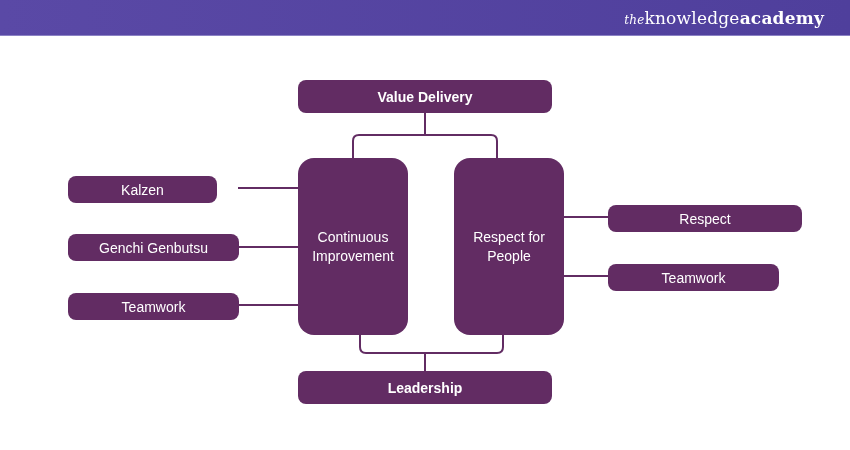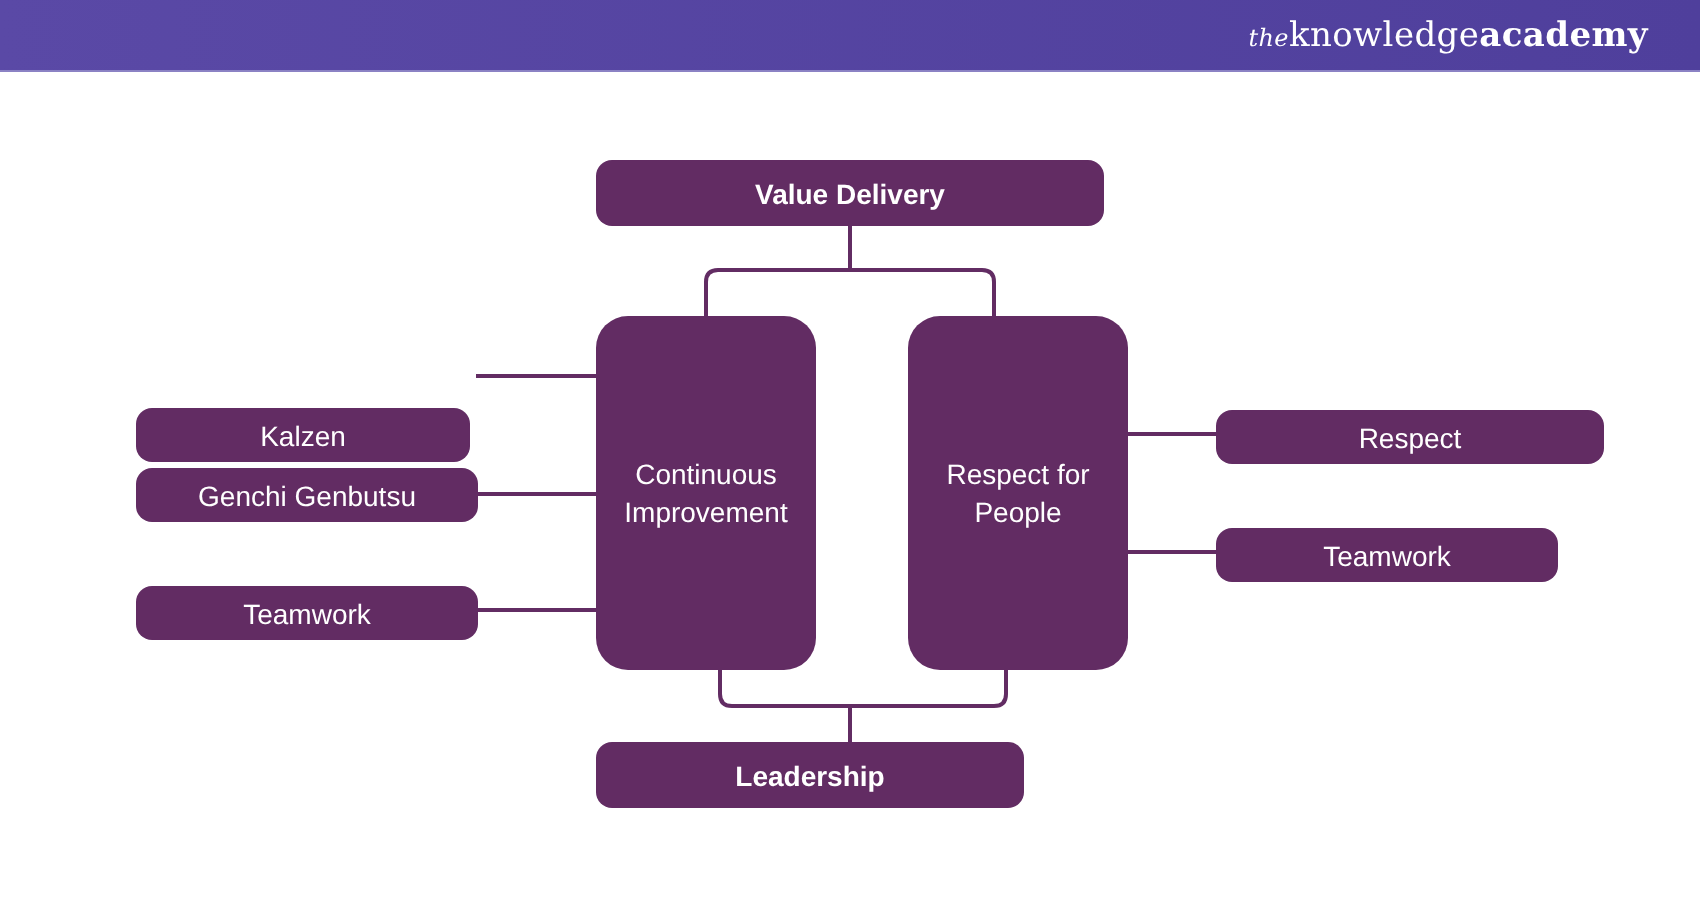--- a/index.html
+++ b/index.html
@@ -35,20 +35,20 @@
     <path d="M551 217 H608"></path>
     <path d="M551 276 H608"></path>
   </g>
 </svg>
 
 <div class="box pill bold" style="left:298px;top:80px;width:254px;height:33px;font-size:14px;">Value Delivery</div>
 
 <div class="box pillar" style="left:298px;top:158px;width:110px;height:177px;padding:0 6px;">Continuous Improvement</div>
 <div class="box pillar" style="left:442px;top:158px;width:110px;height:177px;padding:0 10px;margin-left:12px;">Respect for People</div>
 
-<div class="box pill bold" style="left:298px;top:371px;width:214px;height:33px;">Leadership</div>
+<div class="box pill bold" style="left:298px;top:371px;width:254px;height:33px;">Leadership</div>
 
-<div class="box pill" style="left:68px;top:176px;width:167px;height:27px;margin-top:28px;">Kalzen</div>
+<div class="box pill" style="left:68px;top:176px;width:149px;height:27px;">Kalzen</div>
 <div class="box pill" style="left:68px;top:234px;width:171px;height:27px;">Genchi Genbutsu</div>
 <div class="box pill" style="left:68px;top:293px;width:171px;height:27px;">Teamwork</div>
 
 <div class="box pill" style="left:608px;top:205px;width:194px;height:27px;">Respect</div>
 <div class="box pill" style="left:608px;top:264px;width:171px;height:27px;">Teamwork</div>
 
 </body></html>

